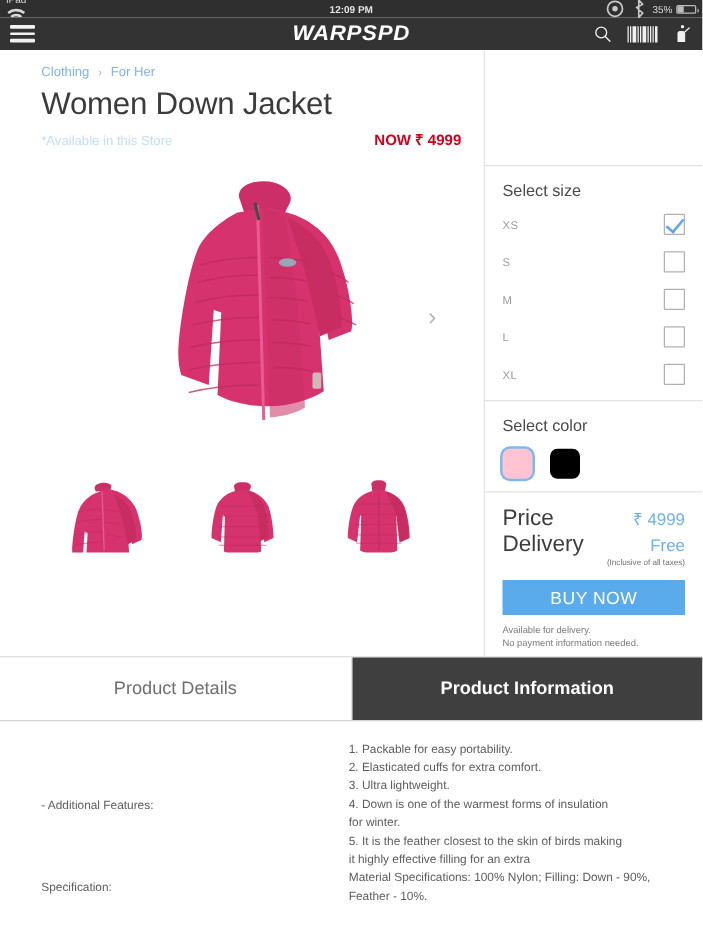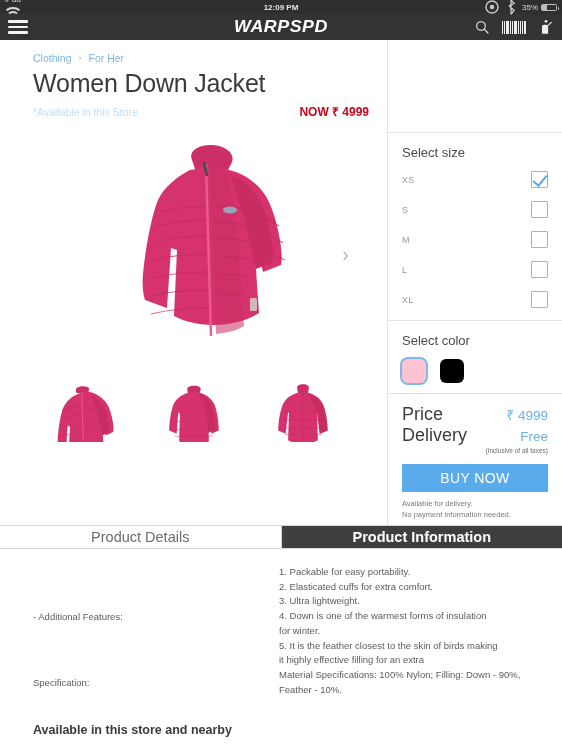--- a/index.html
+++ b/index.html
@@ -117,21 +117,21 @@
   .tax-note { text-align: right; font-size: 6.5px; color: #6f6f6f; margin-top: 1px; }
   .buy {
     margin: 10px 14px 0 14px; background: #59abec; color: #fff;
     font-size: 14px; padding: 6px 0;
     letter-spacing: 0.4px; cursor: pointer; border: none; width: calc(100% - 28px);
     font-family: "Liberation Sans", sans-serif;
   }
   .buy-note { padding: 6px 14px 0 14px; font-size: 7.5px; color: #7a7a7a; line-height: 1.5; }
 
   
-  .tabs { display: flex; height: 24px; border-top: 1px solid #d7d7d7; border-bottom: 1px solid #d7d7d7; }
+  .tabs { display: flex; height: 52px; border-top: 1px solid #d7d7d7; border-bottom: 1px solid #d7d7d7; }
   .tab {
     flex: 1; display: flex; align-items: center; justify-content: center;
     font-size: 14.5px; cursor: pointer;
   }
   .tab.inactive { background: #ffffff; color: #6d6d6d; border-right: 1px solid #d7d7d7; }
   .tab.active { background: #3f3f3f; color: #ffffff; font-weight: bold; }
 
   
   .info { padding: 16px 0 0 0; }
   .info-row { display: flex; padding: 0 14px 0 33px; }

